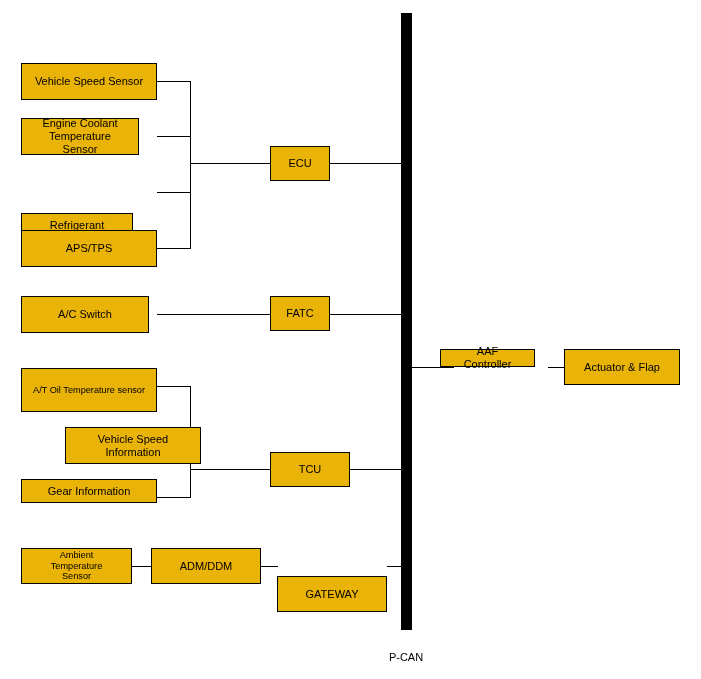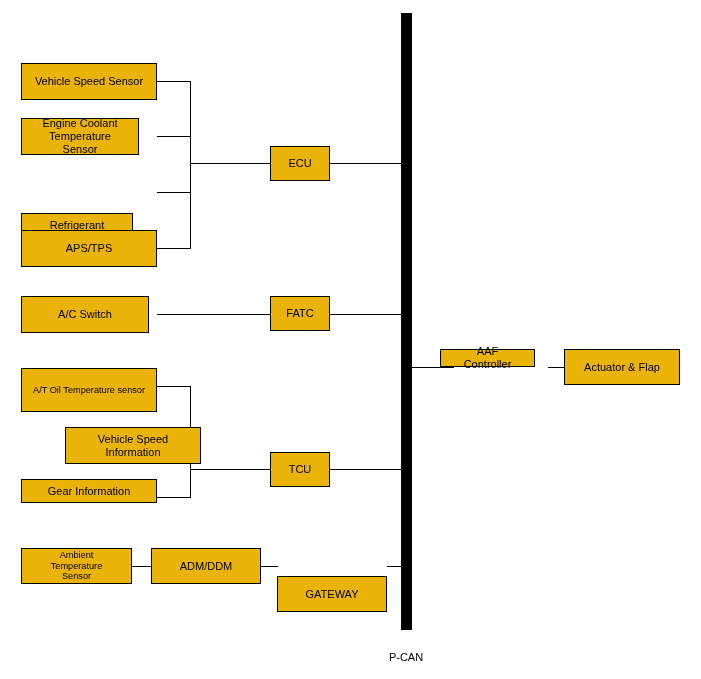--- a/index.html
+++ b/index.html
@@ -101,21 +101,21 @@
 
   <div class="hline" style="left:330px; top:314px; width:78px;"></div>
 
   <div class="node small" style="left:21px; top:368px; width:136px; height:44px;">A/T Oil Temperature sensor</div>
 
   <div class="node" style="left:21px; top:427px; width:136px; height:37px;margin-left:44px;">Vehicle Speed
 Information</div>
 
   <div class="node" style="left:21px; top:479px; width:136px; height:24px;">Gear Information</div>
 
-  <div class="node" style="left:270px; top:452px; width:60px; height:35px;">TCU</div>
+  <div class="node" style="left:270px; top:452px; width:80px; height:35px;">TCU</div>
 
   <div class="hline" style="left:157px; top:386px; width:34px;"></div>
   <div class="hline" style="left:157px; top:445px; width:34px;"></div>
   <div class="hline" style="left:157px; top:497px; width:34px;"></div>
 
   <div class="vline" style="left:190px; top:386px; height:112px;"></div>
 
   <div class="hline" style="left:190px; top:469px; width:81px;"></div>
 
   <div class="hline" style="left:330px; top:469px; width:78px;"></div>

